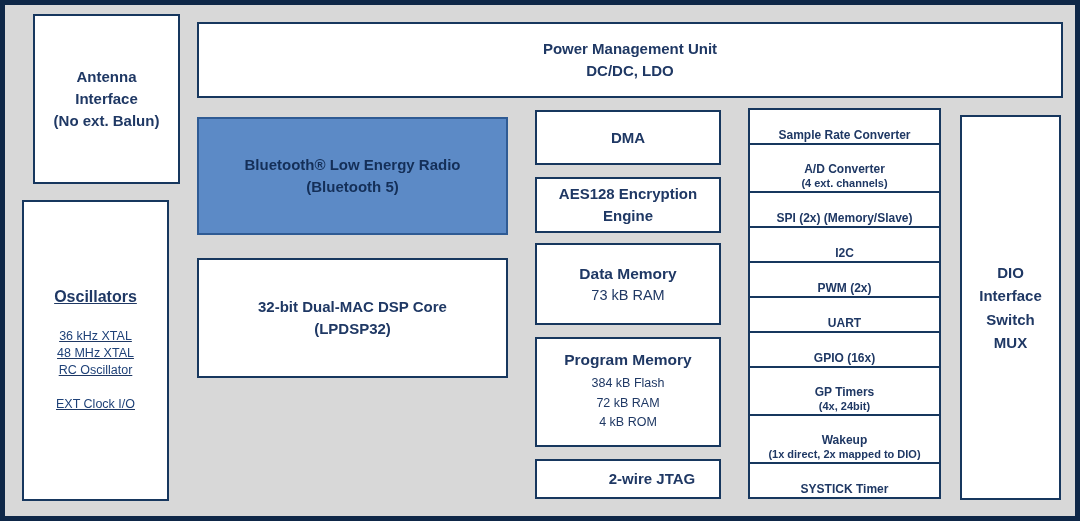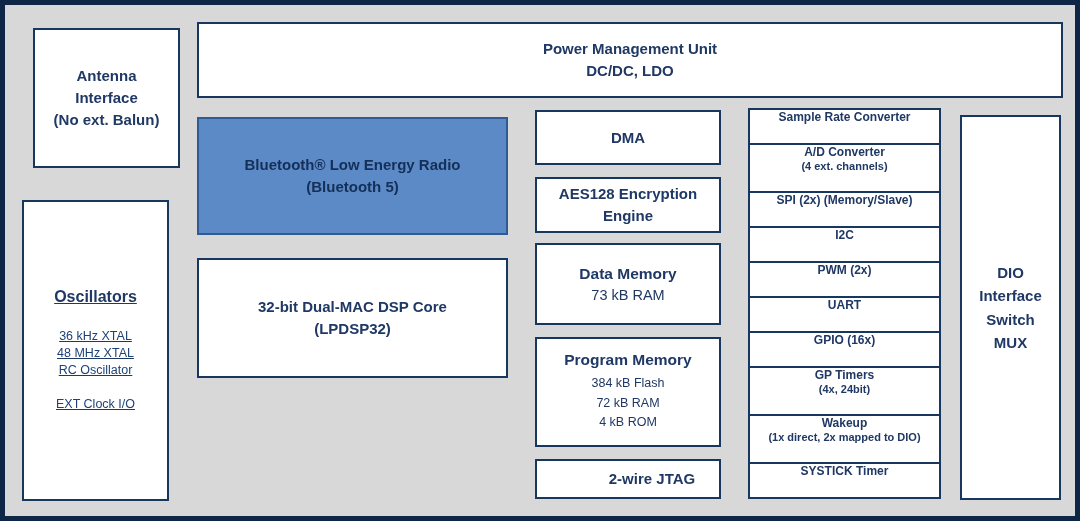--- a/index.html
+++ b/index.html
@@ -14,21 +14,21 @@
   .box {
     position:absolute; background:#ffffff; border:2px solid #17375e;
     box-sizing:border-box; color:#1f3864;
     display:flex; flex-direction:column; align-items:center; justify-content:center;
     text-align:center; white-space:pre-line;
   }
   .bold  { font-weight:bold; font-size:15px; line-height:1.45; }
   .blue  { background:#5c8ac6; border-color:#2f5b94; color:#142f58; }
 
   
-  #antenna      { left:33px;  top:28px;  width:147px; height:140px; }
+  #antenna      { left:33px;  top:14px;  width:147px; height:170px; }
   #oscillators  { left:22px;  top:200px; width:147px; height:301px;text-decoration:underline; }
   .osc-title    { font-weight:bold; font-size:16px; margin-bottom:22px; }
   .osc-sub      { font-size:12.5px; line-height:1.35; color:#1e4178; }
   .osc-ext      { margin-top:18px; }
 
   
   #pmu          { left:197px; top:22px;  width:866px; height:76px; }
 
   
   #ble          { left:197px; top:117px; width:311px; height:118px; }
@@ -43,21 +43,21 @@
   #jtag         { left:535px; top:459px; width:186px; height:40px;padding-left:48px; }
   .mem-title    { font-weight:bold; font-size:15.5px; }
   .mem-detail   { font-size:14.5px; margin-top:4px; }
   .mem-lines    { font-size:12.5px; line-height:1.55; margin-top:5px; }
 
   
   #pstack { position:absolute; left:748px; top:108px; width:193px; display:flex; flex-direction:column; }
   .pitem {
     background:#ffffff; border:2px solid #17375e; box-sizing:border-box;
     height:37px; margin-top:-2px;
-    display:flex; flex-direction:column; align-items:center; justify-content:flex-start;
+    display:flex; flex-direction:column; align-items:center; justify-content:flex-end;
     text-align:center;
   }
   .pitem:first-child { margin-top:0; }
   .pitem.tall { height:50px; }
   .plabel { font-weight:bold; font-size:12px; line-height:1.25; color:#1f3864; }
   .psub   { font-weight:bold; font-size:11px; line-height:1.25; color:#1f3864; }
 
   
   #dio { left:960px; top:115px; width:101px; height:385px; font-weight:bold; font-size:15px; line-height:1.55; }
 </style>

